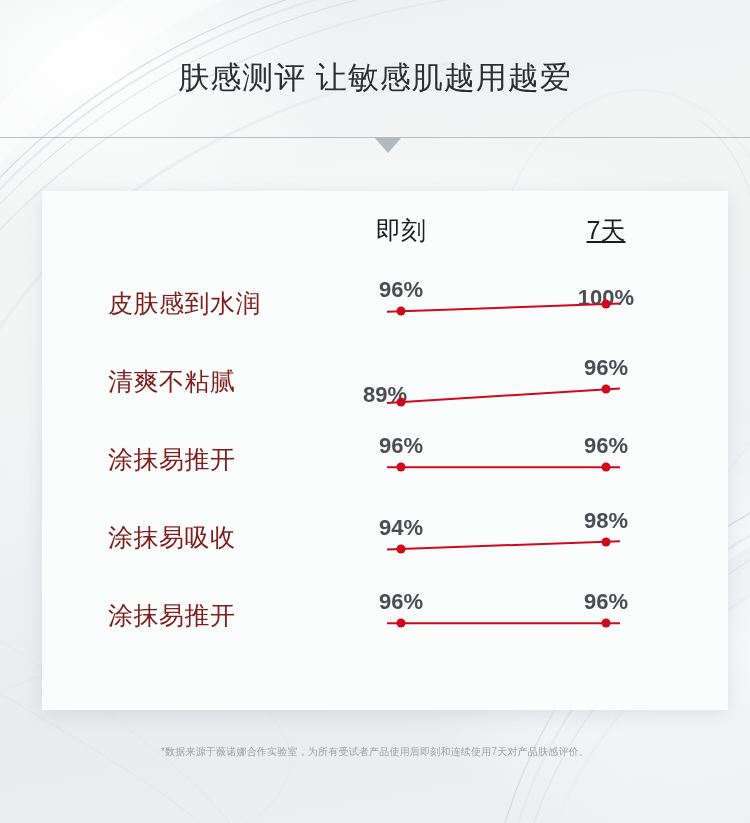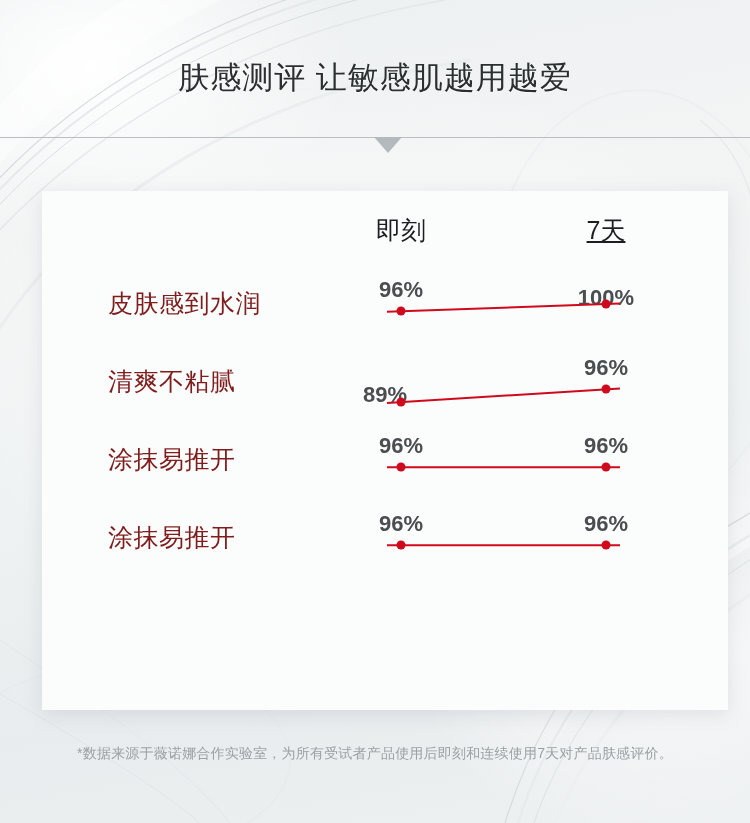--- a/index.html
+++ b/index.html
@@ -93,21 +93,21 @@
   .seg { position:absolute; left:0; top:0; width:340px; height:78px; overflow:visible; }
   .dot {
     position:absolute; width:9px; height:9px; border-radius:50%;
     background:#cf0a1d; transform:translate(-50%,-50%);
   }
 
   
   .footnote {
     position:absolute; left:0; top:745px; width:750px;
     text-align:center; z-index:4;
-    font-size:14px; color:#9aa0a4; letter-spacing:.2px;
+    font-size:10px; color:#9aa0a4; letter-spacing:.2px;
     white-space:nowrap;
   }
 </style>
 </head>
 <body>
 
 <div id="bg">
   <div id="bg-grad"></div>
   <svg viewBox="0 0 750 823">
     <defs>
@@ -186,20 +186,32 @@
           <div class="val" style="left: 59px; top: 13.3333px;">96%</div>
           <div class="val" style="left: 264px; top: 13.3333px;">96%</div>
           <svg class="seg" viewBox="0 0 340 78">
             <line x1="45" y1="47.333333333333336" x2="278" y2="47.333333333333336" stroke="#cf0a1d" stroke-width="2"></line>
           </svg>
           <div class="dot" style="left: 59px; top: 47.3333px;"></div>
           <div class="dot" style="left: 264px; top: 47.3333px;"></div>
         </div>
       </div>
       <div class="row">
+        <div class="row-label">涂抹易吸收</div>
+        <div class="plot">
+          <div class="val" style="left: 59px; top: 17px;">94%</div>
+          <div class="val" style="left: 264px; top: 9.66667px;">98%</div>
+          <svg class="seg" viewBox="0 0 340 78">
+            <line x1="45" y1="51.50081300813008" x2="278" y2="43.165853658536584" stroke="#cf0a1d" stroke-width="2"></line>
+          </svg>
+          <div class="dot" style="left: 59px; top: 51px;"></div>
+          <div class="dot" style="left: 264px; top: 43.6667px;"></div>
+        </div>
+      </div>
+      <div class="row">
         <div class="row-label">涂抹易推开</div>
         <div class="plot">
           <div class="val" style="left: 59px; top: 13.3333px;">96%</div>
           <div class="val" style="left: 264px; top: 13.3333px;">96%</div>
           <svg class="seg" viewBox="0 0 340 78">
             <line x1="45" y1="47.333333333333336" x2="278" y2="47.333333333333336" stroke="#cf0a1d" stroke-width="2"></line>
           </svg>
           <div class="dot" style="left: 59px; top: 47.3333px;"></div>
           <div class="dot" style="left: 264px; top: 47.3333px;"></div>
         </div>

